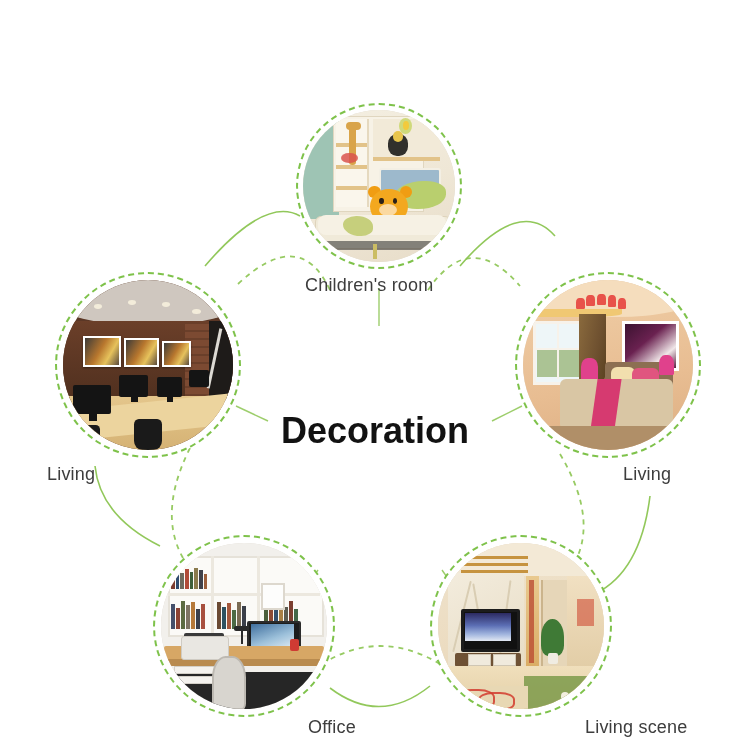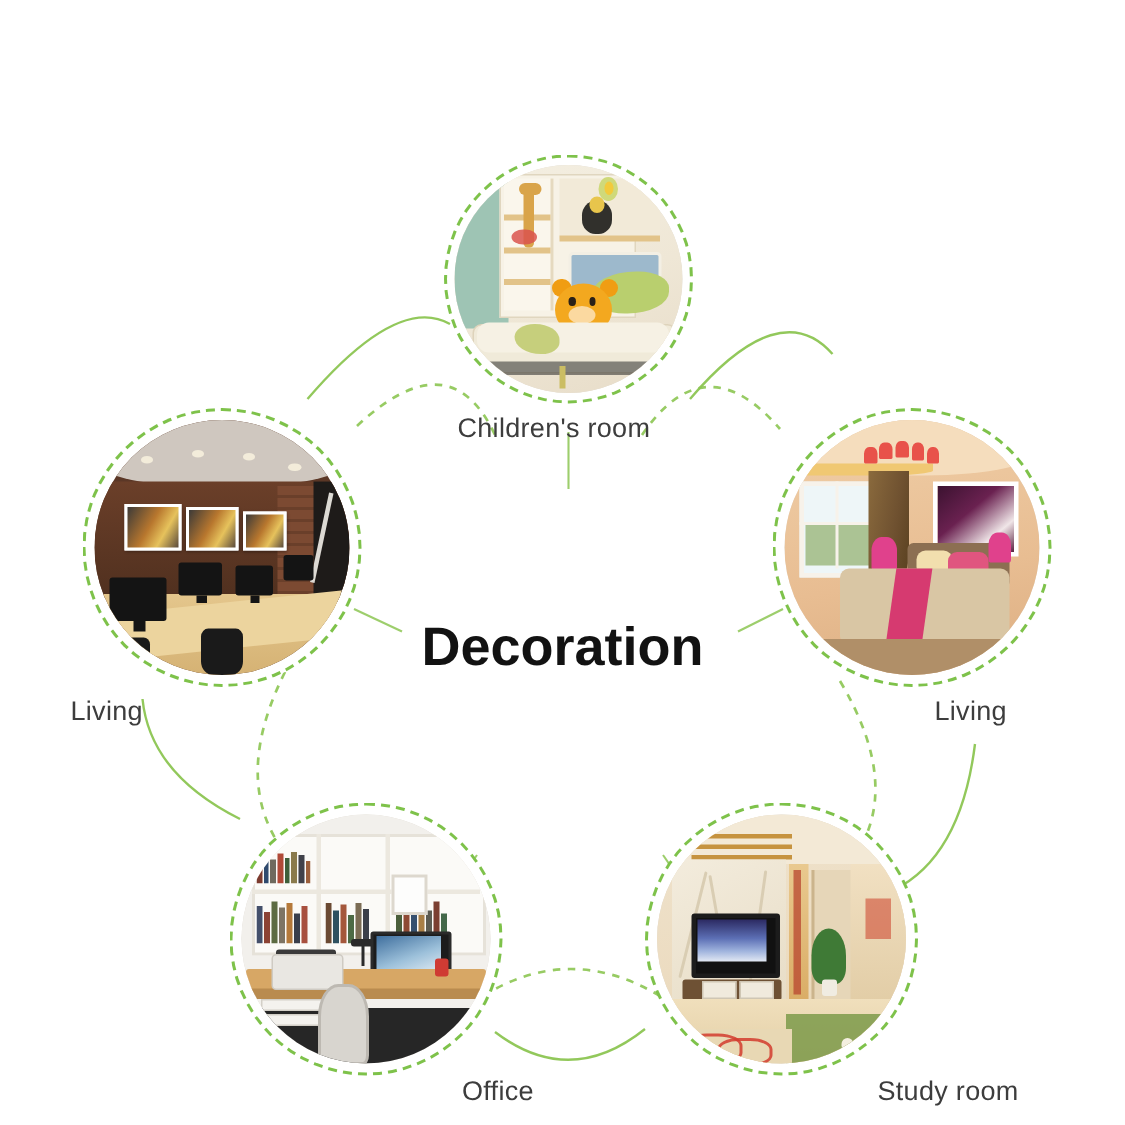--- a/index.html
+++ b/index.html
@@ -425,17 +425,17 @@
           <div class="sp liv-plant"></div>
           <div class="sp liv-pot"></div>
           <div class="sp liv-floor"></div>
           <div class="sp liv-greenrug"></div>
           <div class="sp liv-rug"></div>
           <div class="liv-rugline" style="left:10%;top:88%;width:22%;height:10%;"></div>
           <div class="liv-rugline" style="left:24%;top:90%;width:20%;height:9%;"></div>
           <div class="sp liv-dot"></div>
         </div>
       </div>
-      <div class="node-label" style="left:155px;top:182px;">Study room</div>
+      <div class="node-label" style="left:155px;top:182px;">Living scene</div>
     </div>
 
   </div>
 </div>
 
 </body></html>

